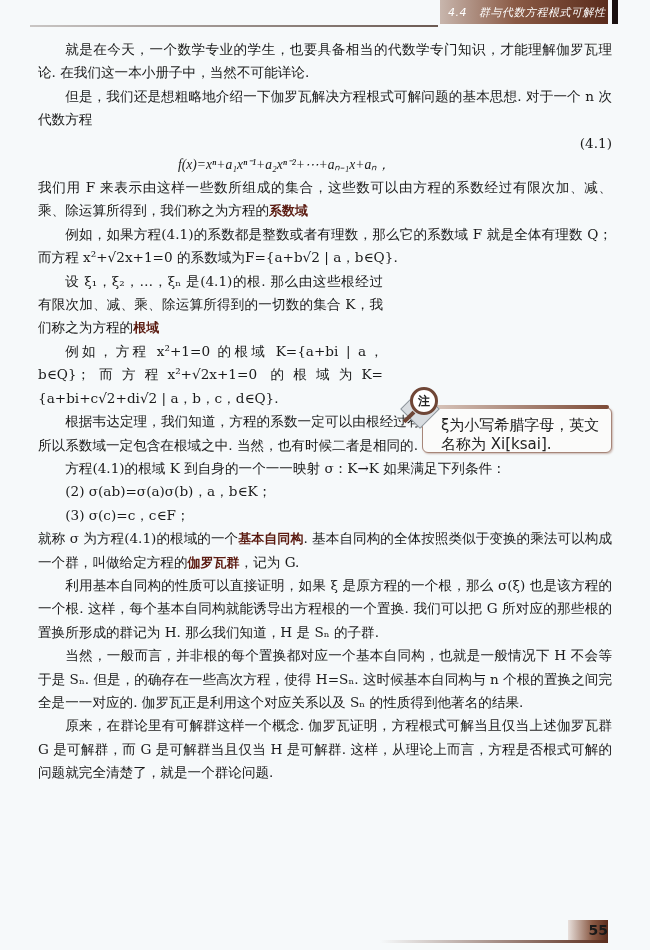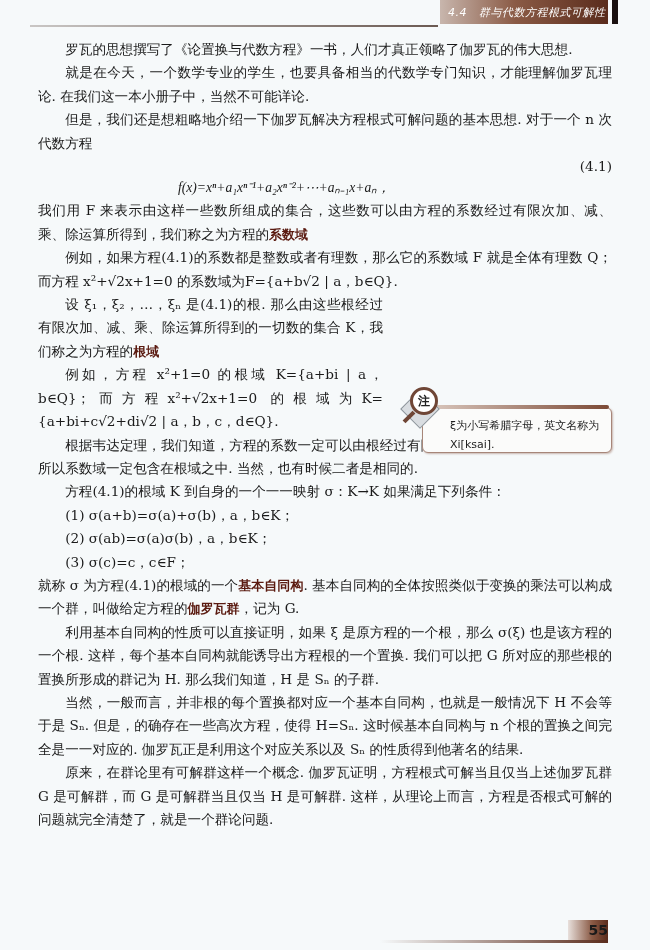--- a/index.html
+++ b/index.html
@@ -42,21 +42,21 @@
   .note-box {
     position:absolute; left:22px; top:22px; width:188px; height:44px;
     border:1px solid #a78679; border-radius:6px; background:#fbfbfa;
     box-shadow:1px 1px 2px #c9b8b1;
   }
   .note-box::before {
     content:""; position:absolute; left:10px; top:-3px; width:176px; height:4px;
     background:linear-gradient(90deg,#d8c5bb,#7c4a36); border-radius:2px;
   }
   .note-text {
-    position:absolute; left:27px; top:8px; width:168px; font-size:11px; line-height:19px;
+    position:absolute; left:18px; top:8px; width:168px; font-size:15px; line-height:19px;
     font-family:"DejaVu Sans", sans-serif; color:#222;
   }
   .note-icon {
     position:absolute; left:0; top:0; width:42px; height:42px;
   }
   .note-icon .paper {
     position:absolute; left:6px; top:10px; width:26px; height:26px;
     background:#d9dde1; border:1px solid #8c949a; transform:rotate(45deg);
   }
   .note-icon .lens {
@@ -84,40 +84,38 @@
 <body>
 
 <div class="header-rule"></div>
 <div class="header-tab">
   <span class="num">4.4</span>
   <span>群与代数方程根式可解性</span>
 </div>
 <div class="header-bar"></div>
 
 <div class="content">
-  <p class="cont">罗瓦的思想撰写了《论置换与代数方程》一书，人们才真正领略了伽罗瓦的伟大思想.</p>
   <p>就是在今天，一个数学专业的学生，也要具备相当的代数学专门知识，才能理解伽罗瓦理论. 在我们这一本小册子中，当然不可能详论.</p>
   <p>但是，我们还是想粗略地介绍一下伽罗瓦解决方程根式可解问题的基本思想. 对于一个 n 次代数方程</p>
   <div class="eqn">
     <span class="m">f(x)=xⁿ+a₁xⁿ⁻¹+a₂xⁿ⁻²+⋯+aₙ₋₁x+aₙ，</span>
     <span>(4.1)</span>
   </div>
   <p class="noindent">
     <span>我们用 F 来表示由这样一些数所组成的集合，这些数可以由方程的系数经过有限次加、减、乘、除运算所得到，我们称之为方程的</span><span class="kw">系数域</span>
   </p>
   <p>例如，如果方程(4.1)的系数都是整数或者有理数，那么它的系数域 F 就是全体有理数 Q；而方程 x²+√2x+1=0 的系数域为F={a+b√2 | a，b∈Q}.</p>
   <div class="narrow">
     <p>
       <span>设 ξ₁，ξ₂，…，ξₙ 是(4.1)的根. 那么由这些根经过有限次加、减、乘、除运算所得到的一切数的集合 K，我们称之为方程的</span><span class="kw">根域</span>
     </p>
     <p>例如，方程 x²+1=0 的根域 K={a+bi | a，b∈Q}；而方程x²+√2x+1=0 的根域为K={a+bi+c√2+di√2 | a，b，c，d∈Q}.</p>
   </div>
   <p>根据韦达定理，我们知道，方程的系数一定可以由根经过有限次加、减、乘、除运算得到，所以系数域一定包含在根域之中. 当然，也有时候二者是相同的.</p>
   <p>方程(4.1)的根域 K 到自身的一个一一映射 σ：K→K 如果满足下列条件：</p>
-  <div class="cond">(1) σ(a+b)=σ(a)+σ(b)，a，b∈K；</div>
   <div class="cond">(2) σ(ab)=σ(a)σ(b)，a，b∈K；</div>
   <div class="cond">(3) σ(c)=c，c∈F；</div>
   <p class="noindent">
     <span>就称 σ 为方程(4.1)的根域的一个</span><span class="kw">基本自同构</span><span>. 基本自同构的全体按照类似于变换的乘法可以构成一个群，叫做给定方程的</span><span class="kw">伽罗瓦群</span><span>，记为 G.</span>
   </p>
   <p>利用基本自同构的性质可以直接证明，如果 ξ 是原方程的一个根，那么 σ(ξ) 也是该方程的一个根. 这样，每个基本自同构就能诱导出方程根的一个置换. 我们可以把 G 所对应的那些根的置换所形成的群记为 H. 那么我们知道，H 是 Sₙ 的子群.</p>
   <p>当然，一般而言，并非根的每个置换都对应一个基本自同构，也就是一般情况下 H 不会等于是 Sₙ. 但是，的确存在一些高次方程，使得 H=Sₙ. 这时候基本自同构与 n 个根的置换之间完全是一一对应的. 伽罗瓦正是利用这个对应关系以及 Sₙ 的性质得到他著名的结果.</p>
   <p>原来，在群论里有可解群这样一个概念. 伽罗瓦证明，方程根式可解当且仅当上述伽罗瓦群 G 是可解群，而 G 是可解群当且仅当 H 是可解群. 这样，从理论上而言，方程是否根式可解的问题就完全清楚了，就是一个群论问题.</p>
 </div>
 

